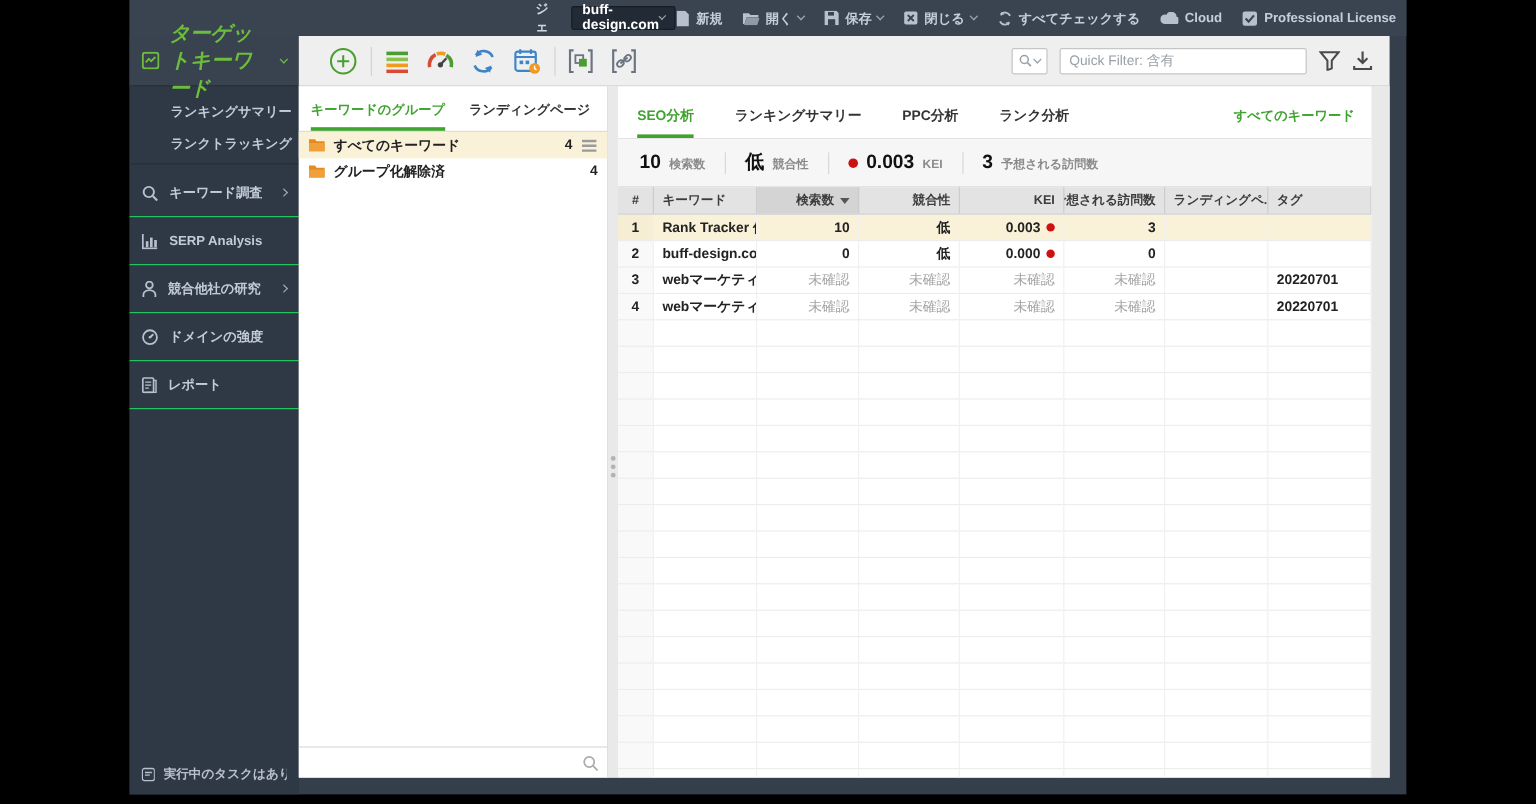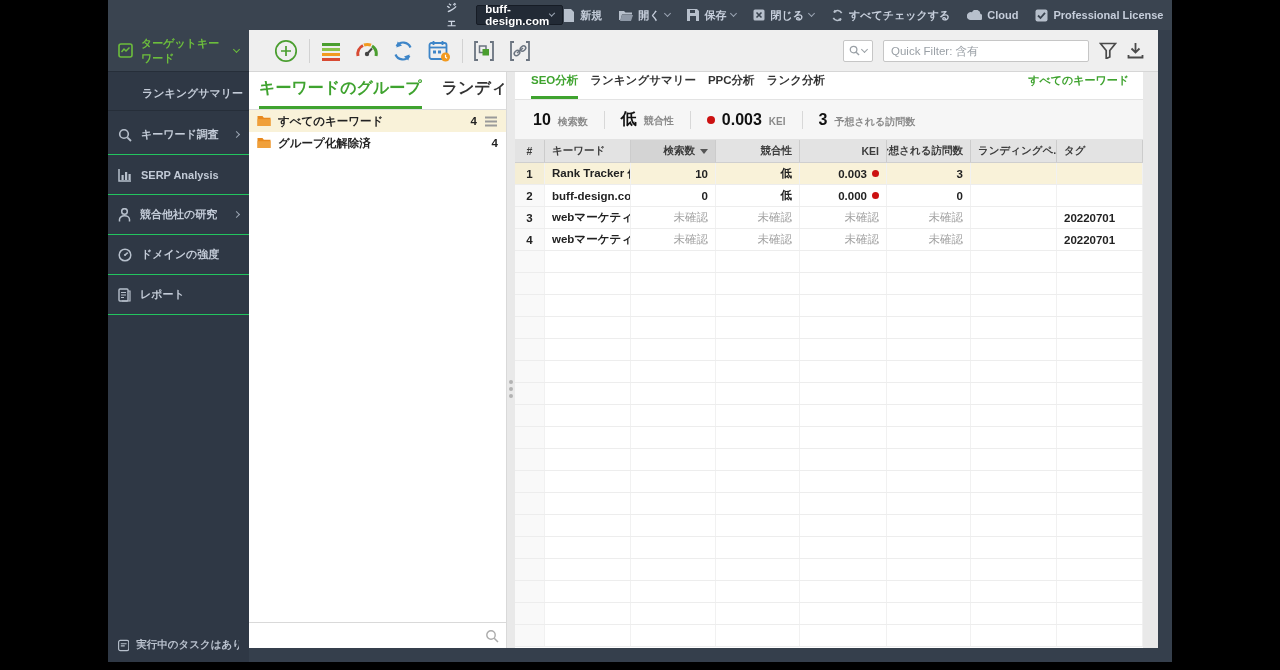--- a/index.html
+++ b/index.html
@@ -19,21 +19,21 @@
   .tb-btn svg{display:block;}
   .chev{display:inline-block;width:5px;height:5px;border-right:1.6px solid #9aa4b2;border-bottom:1.6px solid #9aa4b2;
     transform:rotate(45deg);margin-top:-3px;}
   .chev.right{transform:rotate(-45deg);margin-top:0;}
   .chev.green{border-color:#6cbd3c;}
 
   
   .sidebar{position:absolute;left:0;top:30px;width:141px;height:632px;background:#2f3845;}
   .side-header{height:42px;background:#39434f;display:flex;align-items:center;padding:0 10px;gap:8px;
     border-bottom:1px solid #262e39;cursor:pointer;}
-  .side-header .lbl{color:#6cbd3c;font-size:11px;font-weight:bold;flex:1;}
+  .side-header .lbl{color:#6cbd3c;font-size:17px;font-weight:bold;flex:1;font-style:italic;}
   .sub-item{height:26px;display:flex;align-items:center;padding-left:34px;color:#c3cbd7;
     font-size:11px;font-weight:bold;cursor:pointer;}
   .sub-item.active{color:#6cbd3c;}
   .side-sep{height:1px;background:#262e39;margin:4px 0;}
   .side-item{height:40px;display:flex;align-items:center;padding:0 10px;gap:9px;color:#c3cbd7;
     font-size:11px;font-weight:bold;cursor:pointer;border-bottom:1px solid #22c55e;}
   .side-item .lbl{flex:1;}
   .task-row{position:absolute;left:0;bottom:10px;width:141px;display:flex;align-items:center;gap:7px;
     padding:0 10px;color:#b9c1cd;font-size:10.5px;font-weight:bold;}
   .task-row .lbl{white-space:nowrap;overflow:hidden;max-width:104px;}
@@ -47,41 +47,41 @@
   .qf-wrap{margin-left:auto;display:flex;align-items:center;margin-right:14px;gap:10px;}
   .qf-select{width:30px;height:22px;background:#fff;border:1px solid #c6c6c6;border-radius:2px;
     display:flex;align-items:center;justify-content:center;gap:2px;cursor:pointer;}
   .qf-input{width:206px;height:22px;border:1px solid #c6c6c6;border-radius:2px;font-size:11.5px;
     padding:0 7px;color:#333;outline:none;}
   .qf-input::placeholder{color:#9aa0a6;}
 
   
   .groups{position:absolute;left:0;top:42px;width:258px;height:576px;background:#fff;border-right:1px solid #d9d9d9;}
   .gtabs{height:38px;display:flex;align-items:flex-end;border-bottom:1px solid #dcdcdc;padding-left:10px;gap:20px;}
-  .gtab{position:relative;padding-bottom:10px;font-size:16px;font-weight:bold;color:#333;cursor:pointer;white-space:nowrap;}
+  .gtab{position:relative;padding-bottom:10px;font-size:11px;font-weight:bold;color:#333;cursor:pointer;white-space:nowrap;}
   .gtab.active{color:#3fa32f;}
   .gtab.active .uline{position:absolute;left:0;right:0;bottom:0;height:3px;background:#3fa32f;}
   .grow-item{height:22px;display:flex;align-items:center;padding:0 8px;font-size:11.5px;font-weight:bold;
     color:#222;gap:7px;cursor:pointer;}
   .grow-item.sel{background:#f9f2d9;}
   .grow-item .lbl{flex:1;white-space:nowrap;overflow:hidden;}
   .grow-item .cnt{font-weight:bold;color:#222;}
   .gsearch{position:absolute;left:0;bottom:0;width:258px;height:26px;border-top:1px solid #d9d9d9;
     display:flex;align-items:center;padding:0 8px;}
   .gsearch input{flex:1;border:none;outline:none;font-size:11px;color:#333;}
 
   
   .splitter{position:absolute;left:258px;top:42px;width:8px;height:576px;background:#e9e9e9;cursor:col-resize;}
   .splitter .dots{position:absolute;left:2px;top:308px;}
   .splitter .dots i{display:block;width:4px;height:4px;border-radius:50%;background:#b3b3b3;margin-bottom:3px;}
 
   
   .main{position:absolute;left:266px;top:42px;width:628px;height:576px;background:#fff;overflow:hidden;}
   .vscroll{position:absolute;left:894px;top:42px;width:15px;height:576px;background:#e9e9e9;}
-  .mtabs{height:28px;display:flex;align-items:flex-end;padding-left:16px;gap:12px;border-bottom:1px solid #e3e3e3;}
+  .mtabs{height:44px;display:flex;align-items:flex-end;padding-left:16px;gap:34px;border-bottom:1px solid #e3e3e3;}
   .mtab{position:relative;padding-bottom:11px;font-size:11.5px;font-weight:bold;color:#333;cursor:pointer;white-space:nowrap;}
   .mtab.active{color:#3fa32f;}
   .mtab.active .uline{position:absolute;left:0;right:0;bottom:0;height:3px;background:#3fa32f;}
   .scope{margin-left:auto;margin-right:14px;padding-bottom:11px;color:#3fa32f;font-size:11px;font-weight:bold;cursor:pointer;}
 
   .summary{height:40px;background:#f6f6f6;display:flex;align-items:center;padding-left:18px;border-bottom:1px solid #e3e3e3;}
   .stat{display:flex;align-items:baseline;gap:7px;}
   .stat .val{font-size:16px;font-weight:bold;color:#111;}
   .stat .lab{font-size:10px;color:#8a8a8a;font-weight:bold;}
   .sdiv{width:1px;height:18px;background:#d8d8d8;margin:0 16px;align-self:center;}
@@ -184,20 +184,23 @@
       <svg width="15" height="15" viewBox="0 0 15 15">
           <rect x="1" y="1" width="13" height="13" rx="2" fill="none" stroke="#6cbd3c" stroke-width="1.6"></rect>
           <path d="M3.5 9 L6 6 L8 8 L11.5 4.5" stroke="#6cbd3c" stroke-width="1.5" fill="none"></path>
         </svg>
       <span class="lbl">ターゲットキーワード</span>
       <i class="chev green"></i>
     </div>
     <div class="sub-item" style="margin-top:8px">
       <span>ランキングサマリー</span>
     </div>
+    <div class="sub-item">
+      <span>ランクトラッキング</span>
+    </div>
     <div class="side-sep"></div>
     <div class="side-item">
       <svg width="14" height="14" viewBox="0 0 14 14">
           <circle cx="6" cy="6" r="4.3" fill="none" stroke="#b7c0cc" stroke-width="1.6"></circle>
           <path d="M9.3 9.3 L13 13" stroke="#b7c0cc" stroke-width="1.8"></path>
         </svg>
       <span class="lbl">キーワード調査</span>
       <i class="chev right"></i>
     </div>
     <div class="side-item">

